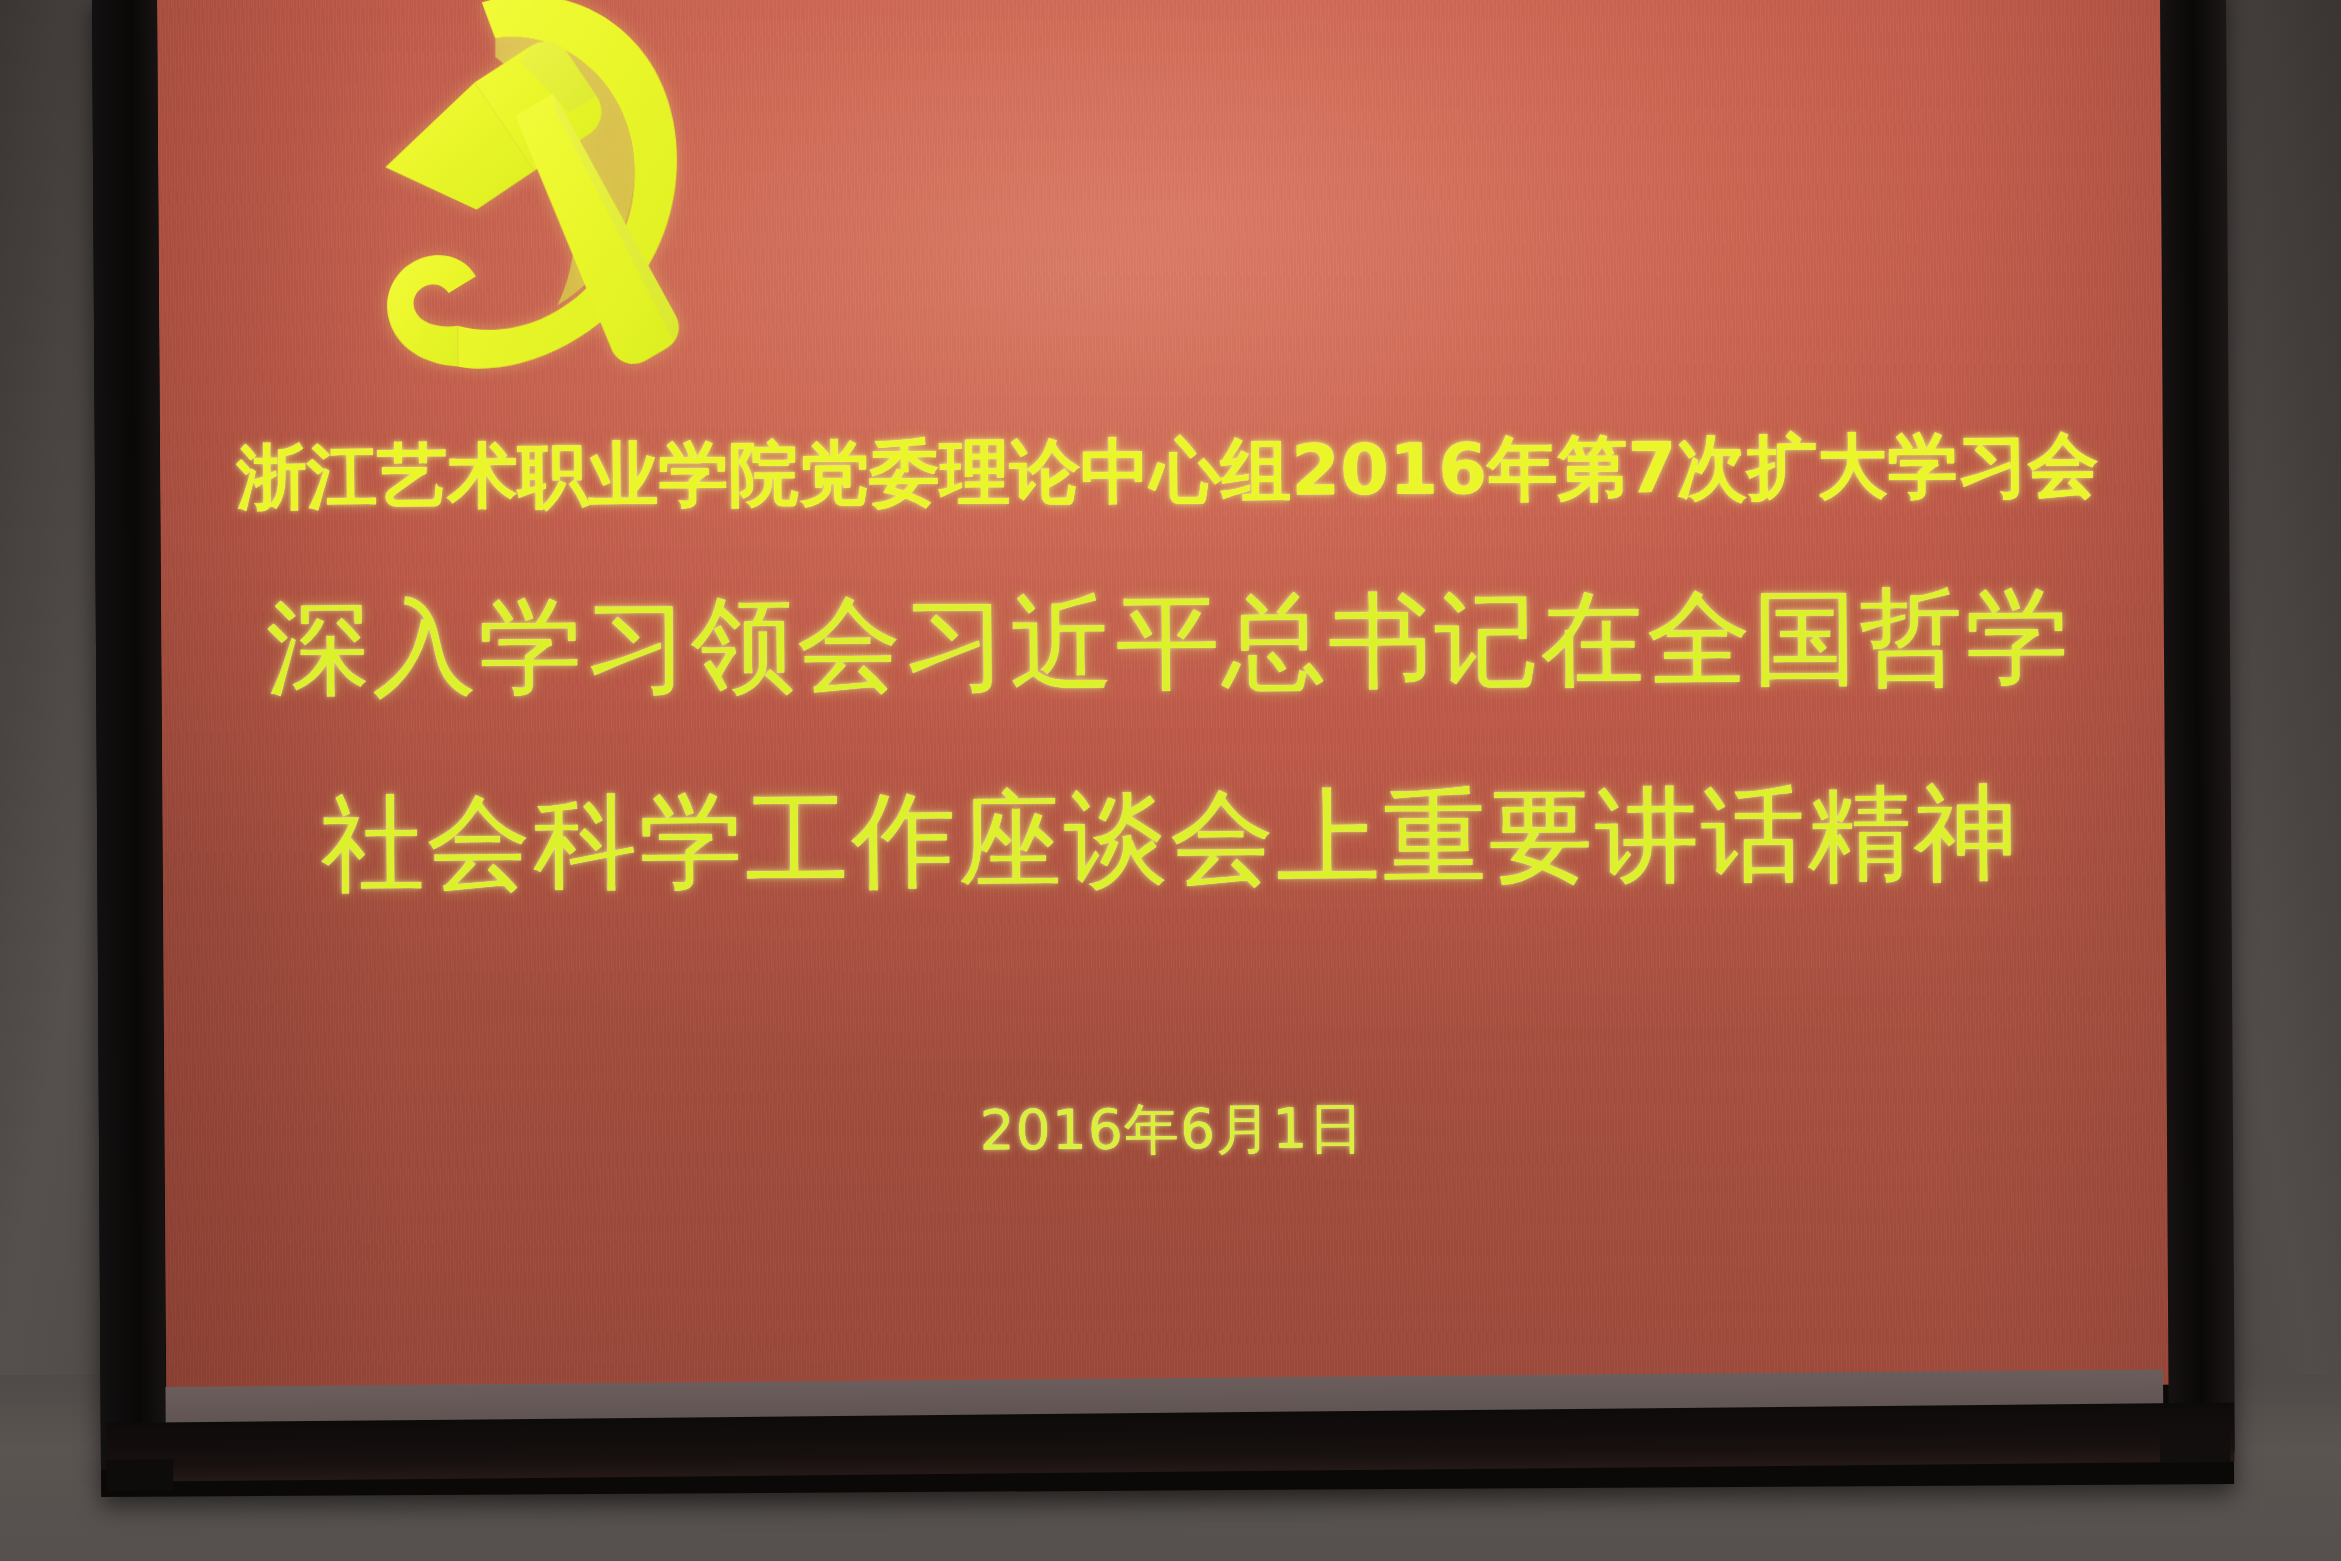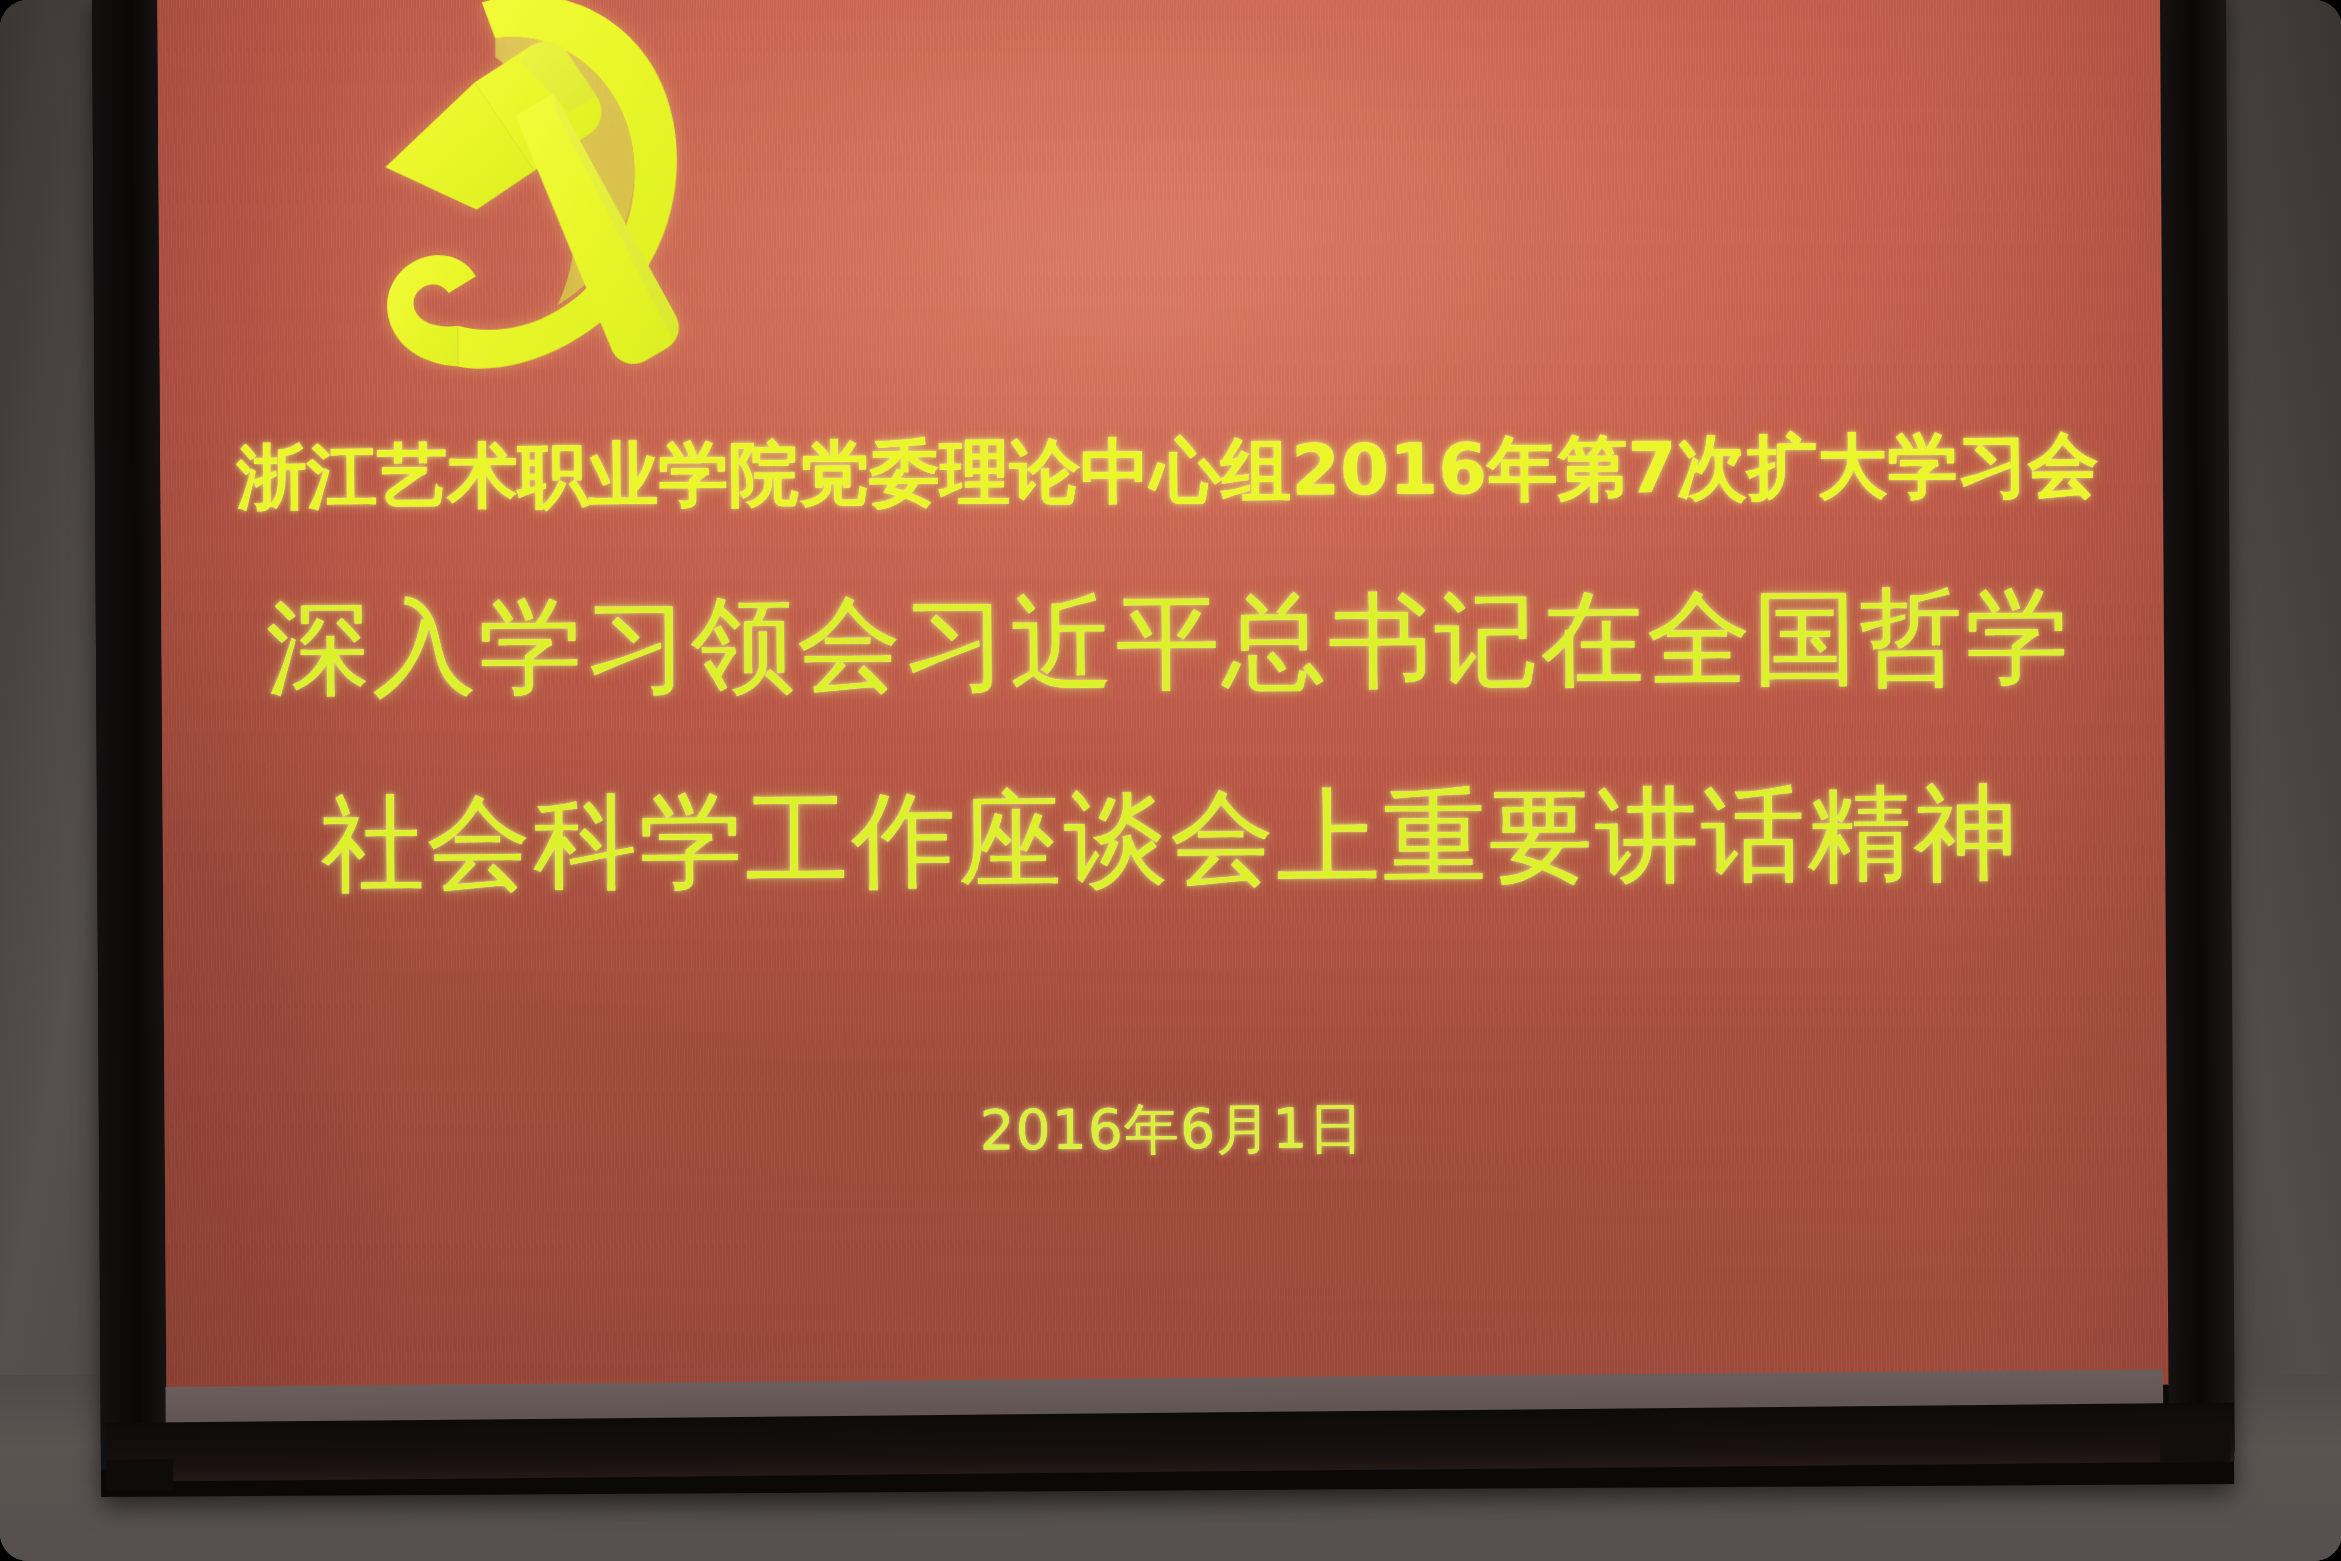--- a/index.html
+++ b/index.html
@@ -12,21 +12,20 @@
     font-family: "Liberation Sans", "DejaVu Sans", sans-serif;
   }
 
   
   #photo {
     position: relative;
     width: 2342px;
     height: 1561px;
     overflow: hidden;
     background: #4a4442;
-    border-radius: 28px;
   }
 
   
   .wall {
     position: absolute;
     inset: 0;
     background:
       radial-gradient(ellipse 130% 90% at 50% 40%, #58514f 0%, #4b4543 45%, #3c3735 100%);
   }
   .wall-left {

